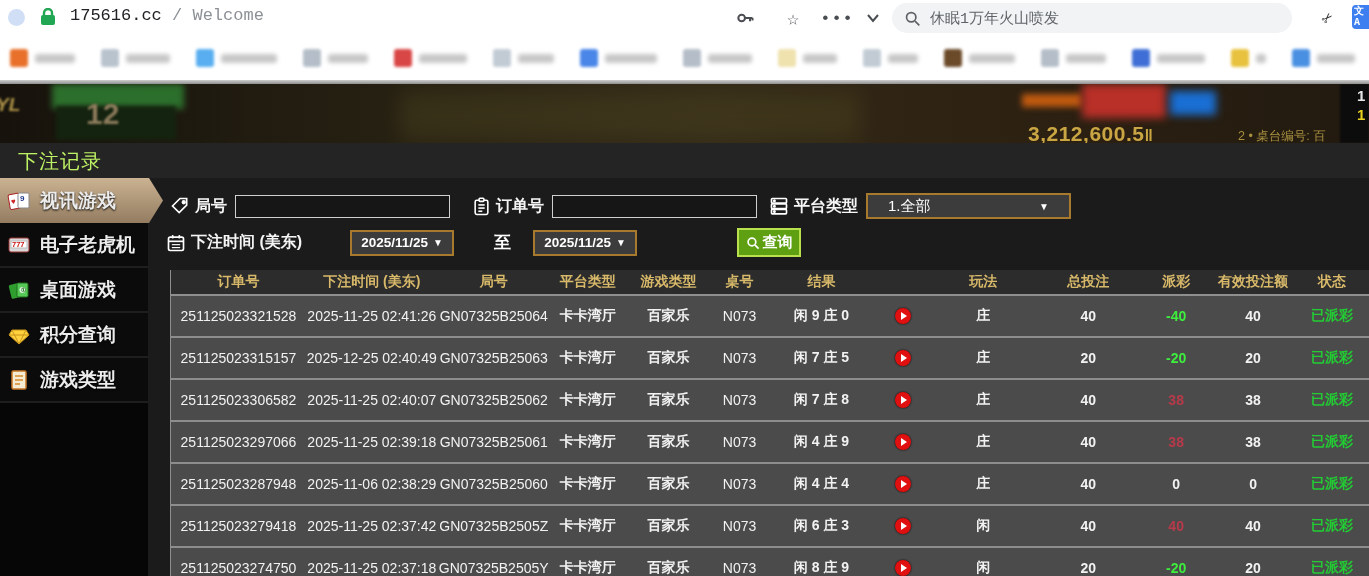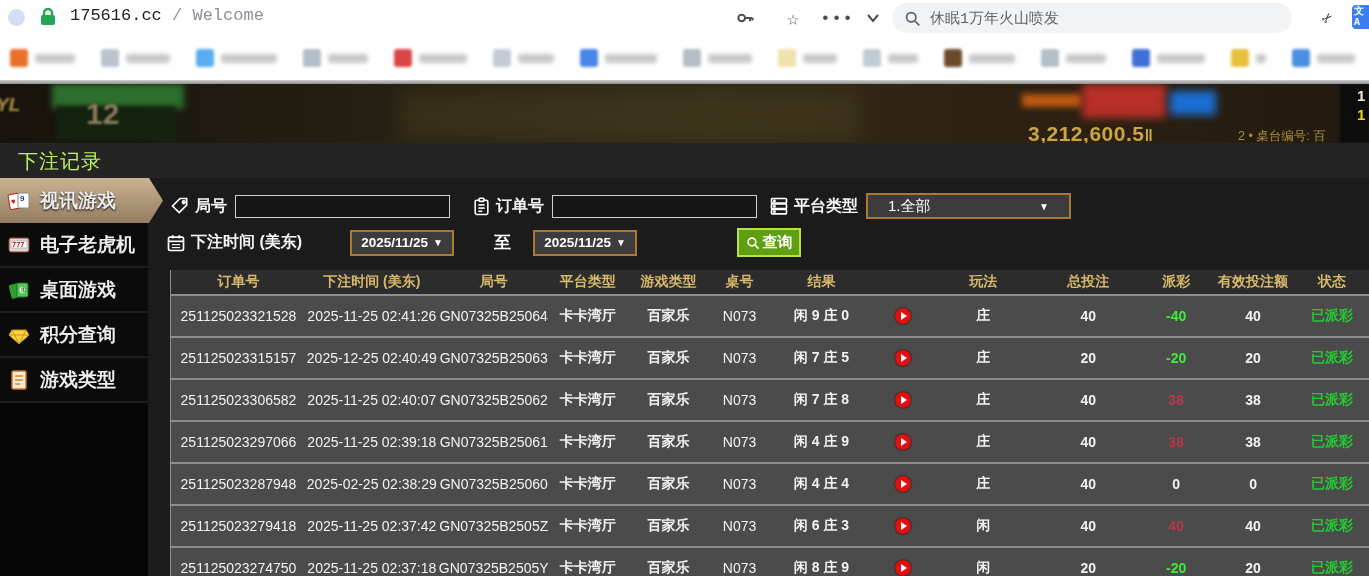--- a/index.html
+++ b/index.html
@@ -425,21 +425,21 @@
               </span>
             </div>
             <div class="cell c8 cn">庄</div>
             <div class="cell c9 cn">40</div>
             <div class="cell c10 tone-pos">38</div>
             <div class="cell c11 cn">38</div>
             <div class="cell c12 cn statusv">已派彩</div>
           </div>
           <div class="trow">
             <div class="cell c0">251125023287948</div>
-            <div class="cell c1">2025-02-25 02:38:29</div>
+            <div class="cell c1">2025-11-06 02:38:29</div>
             <div class="cell c2">GN07325B25060</div>
             <div class="cell c3 cn">卡卡湾厅</div>
             <div class="cell c4 cn">百家乐</div>
             <div class="cell c5">N073</div>
             <div class="cell c6 cn">闲 4 庄 4</div>
             <div class="cell c7">
               <span class="playbtn">
                 <span class="tri"></span>
               </span>
             </div>

